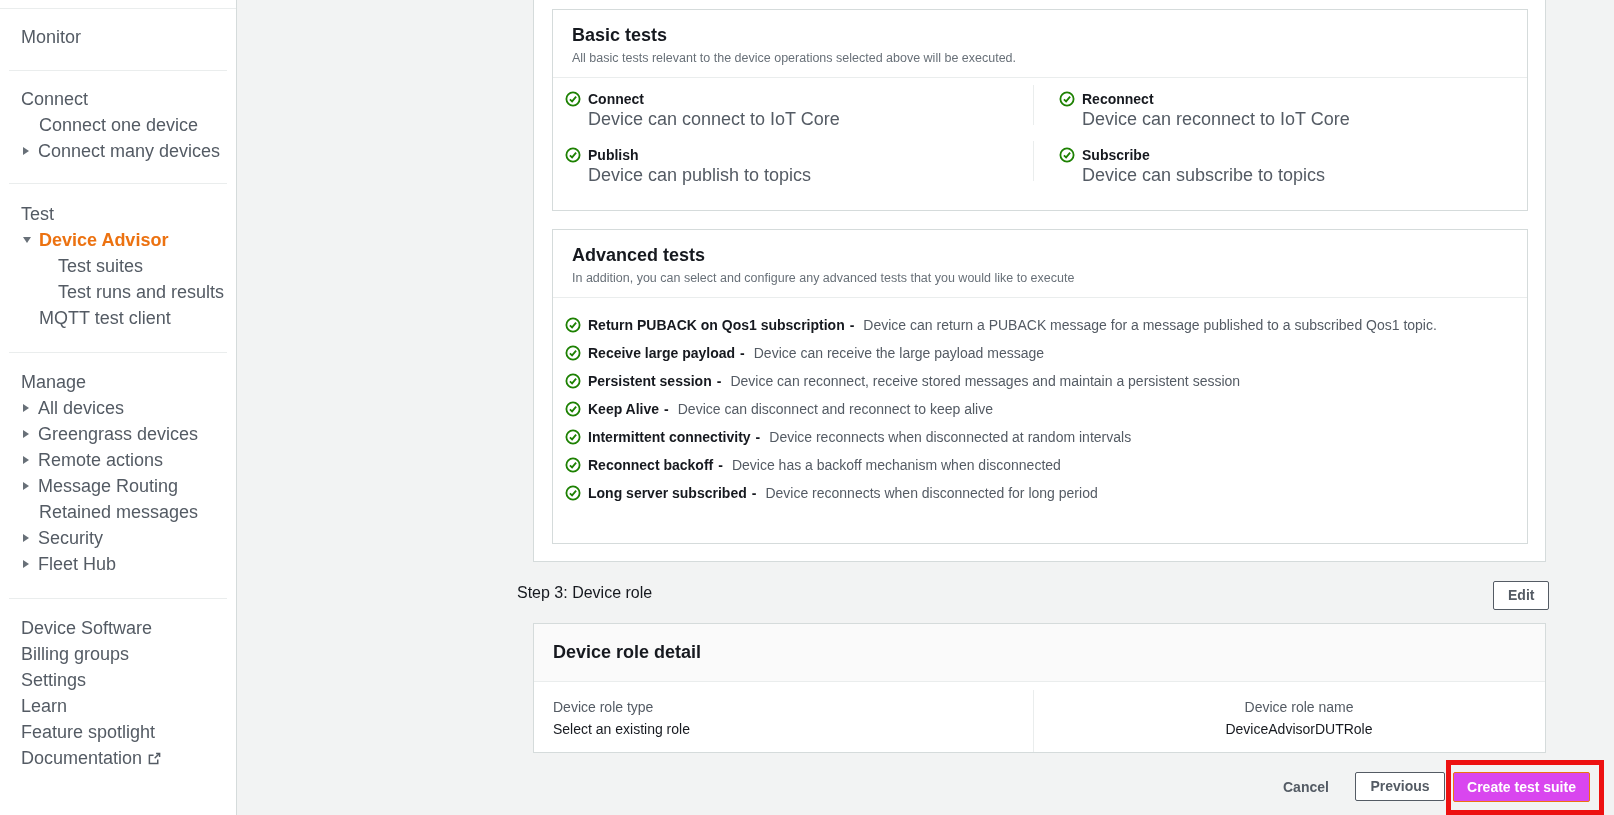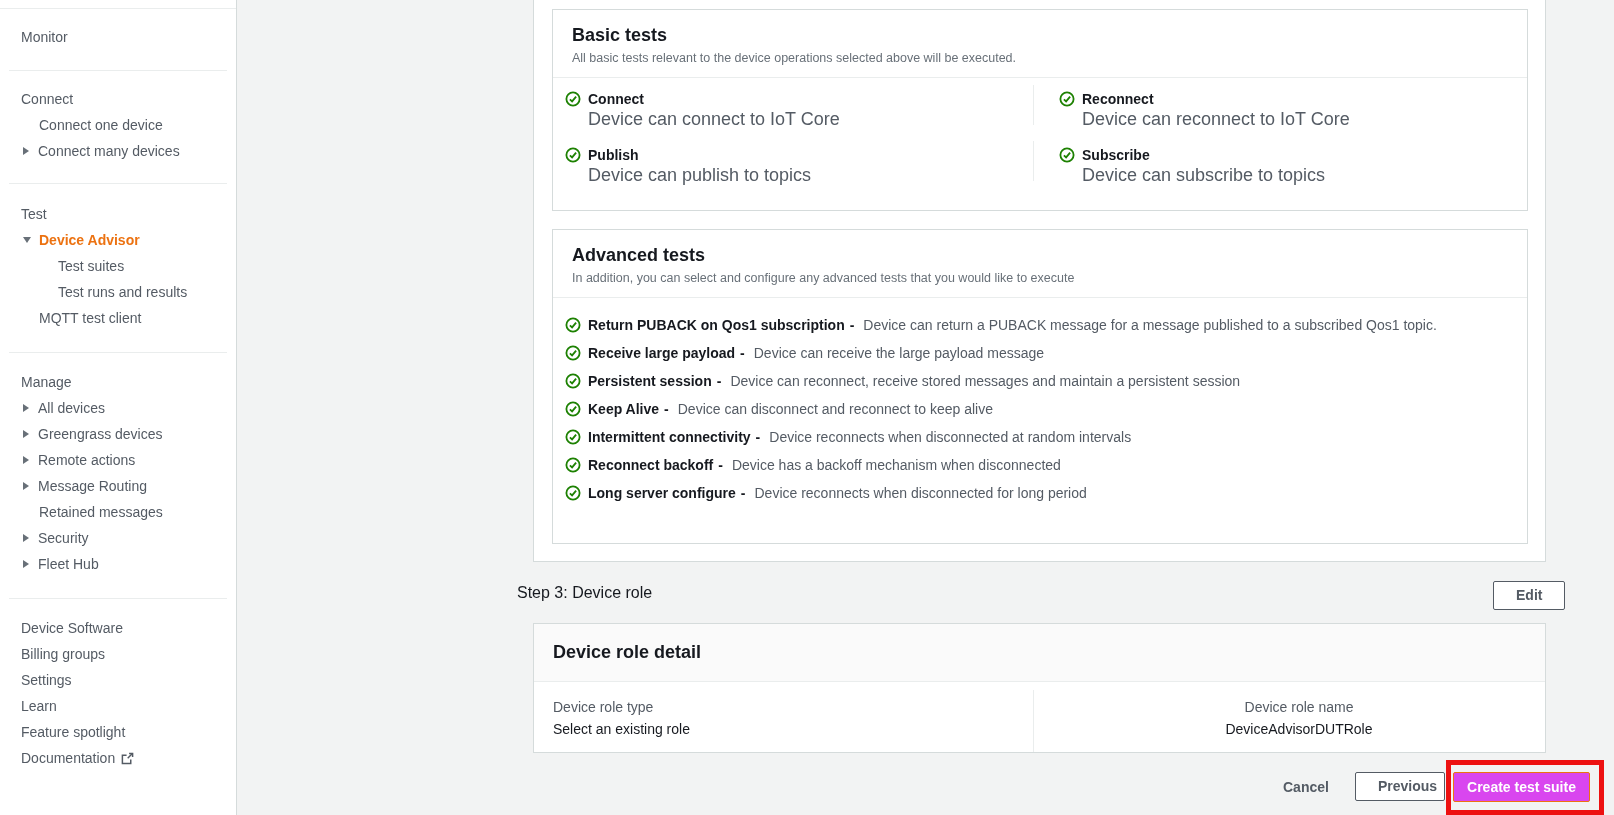--- a/index.html
+++ b/index.html
@@ -11,21 +11,21 @@
   }
 
   
   #sidebar {
     position:absolute; left:0; top:0; width:237px; height:815px;
     background:#ffffff; border-right:1px solid #d5dbdb;
   }
   .side-hr { border:none; border-top:1px solid #eaeded; margin:0 9px; }
   .side-hr.top { margin:8px 0 0 0; }
   .side-item {
-    display:flex; align-items:center; height:26px; font-size:14px;
+    display:flex; align-items:center; height:26px; font-size:18px;
     color:#545b64; text-decoration:none; cursor:pointer; white-space:nowrap;
   }
   .lv0 { padding-left:21px; }
   .lv1 { padding-left:23px; }
   .lv1.noarrow { padding-left:39px; }
   .lv2 { padding-left:58px; }
   .arr-r { width:0; height:0; border-left:6px solid #687078;
            border-top:4.5px solid transparent; border-bottom:4.5px solid transparent;
            margin-right:9px; flex:0 0 auto; }
   .arr-d { width:0; height:0; border-top:6px solid #687078;
@@ -70,21 +70,21 @@
   .adv-name { font-weight:700; color:#16191f; }
   .adv-dash { font-weight:700; color:#16191f; margin-left:5px; }
   .adv-desc { color:#545b64; margin-left:9px; }
 
   
   #step3-heading { position:absolute; left:517px; top:583px; font-size:16px;
                    line-height:20px; color:#16191f; }
   .btn-secondary {
     background:#fff; border:1px solid #545b64; border-radius:2px;
     color:#545b64; font-weight:700; font-size:14px; font-family:inherit;
-    cursor:pointer; padding:0 22px; height:29px; line-height:27px; text-align:center;
+    cursor:pointer; padding:0 14px; height:29px; line-height:27px; text-align:center;
   }
   #edit-button { position:absolute; left:1493px; top:581px; }
 
   #role-card { left:533px; top:623px; width:1013px; height:130px; }
   #role-card .card-head { padding:16px 19px 17px 19px; background:#fafafa; }
   .role-body { display:grid; grid-template-columns:499px 1fr; }
   .role-cell { padding:16px 0 0 19px; position:relative; }
   .role-cell.right { padding-left:20px;text-align:center; }
   .role-cell.right::before { content:""; position:absolute; left:0; top:8px; bottom:-28px;
                              width:1px; background:#eaeded; }
@@ -343,21 +343,21 @@
             <span class="adv-dash">-</span>
             <span class="adv-desc">Device has a backoff mechanism when disconnected</span>
           </div>
         <div class="adv-row">
             <span class="ck">
               <svg width="16" height="16" viewBox="0 0 16 16" fill="none" stroke="#1d8102" stroke-width="1.8">
                 <circle cx="8" cy="8" r="6.6"></circle>
                 <path d="M4.9 8.3l2.2 2.1L11.1 5.6"></path>
               </svg>
             </span>
-            <span class="adv-name">Long server configure</span>
+            <span class="adv-name">Long server subscribed</span>
             <span class="adv-dash">-</span>
             <span class="adv-desc">Device reconnects when disconnected for long period</span>
           </div>
       </div>
     </div>
   </section>
 
   <div id="step3-heading">Step 3: Device role</div>
   <button class="btn-secondary" id="edit-button">Edit</button>
 

